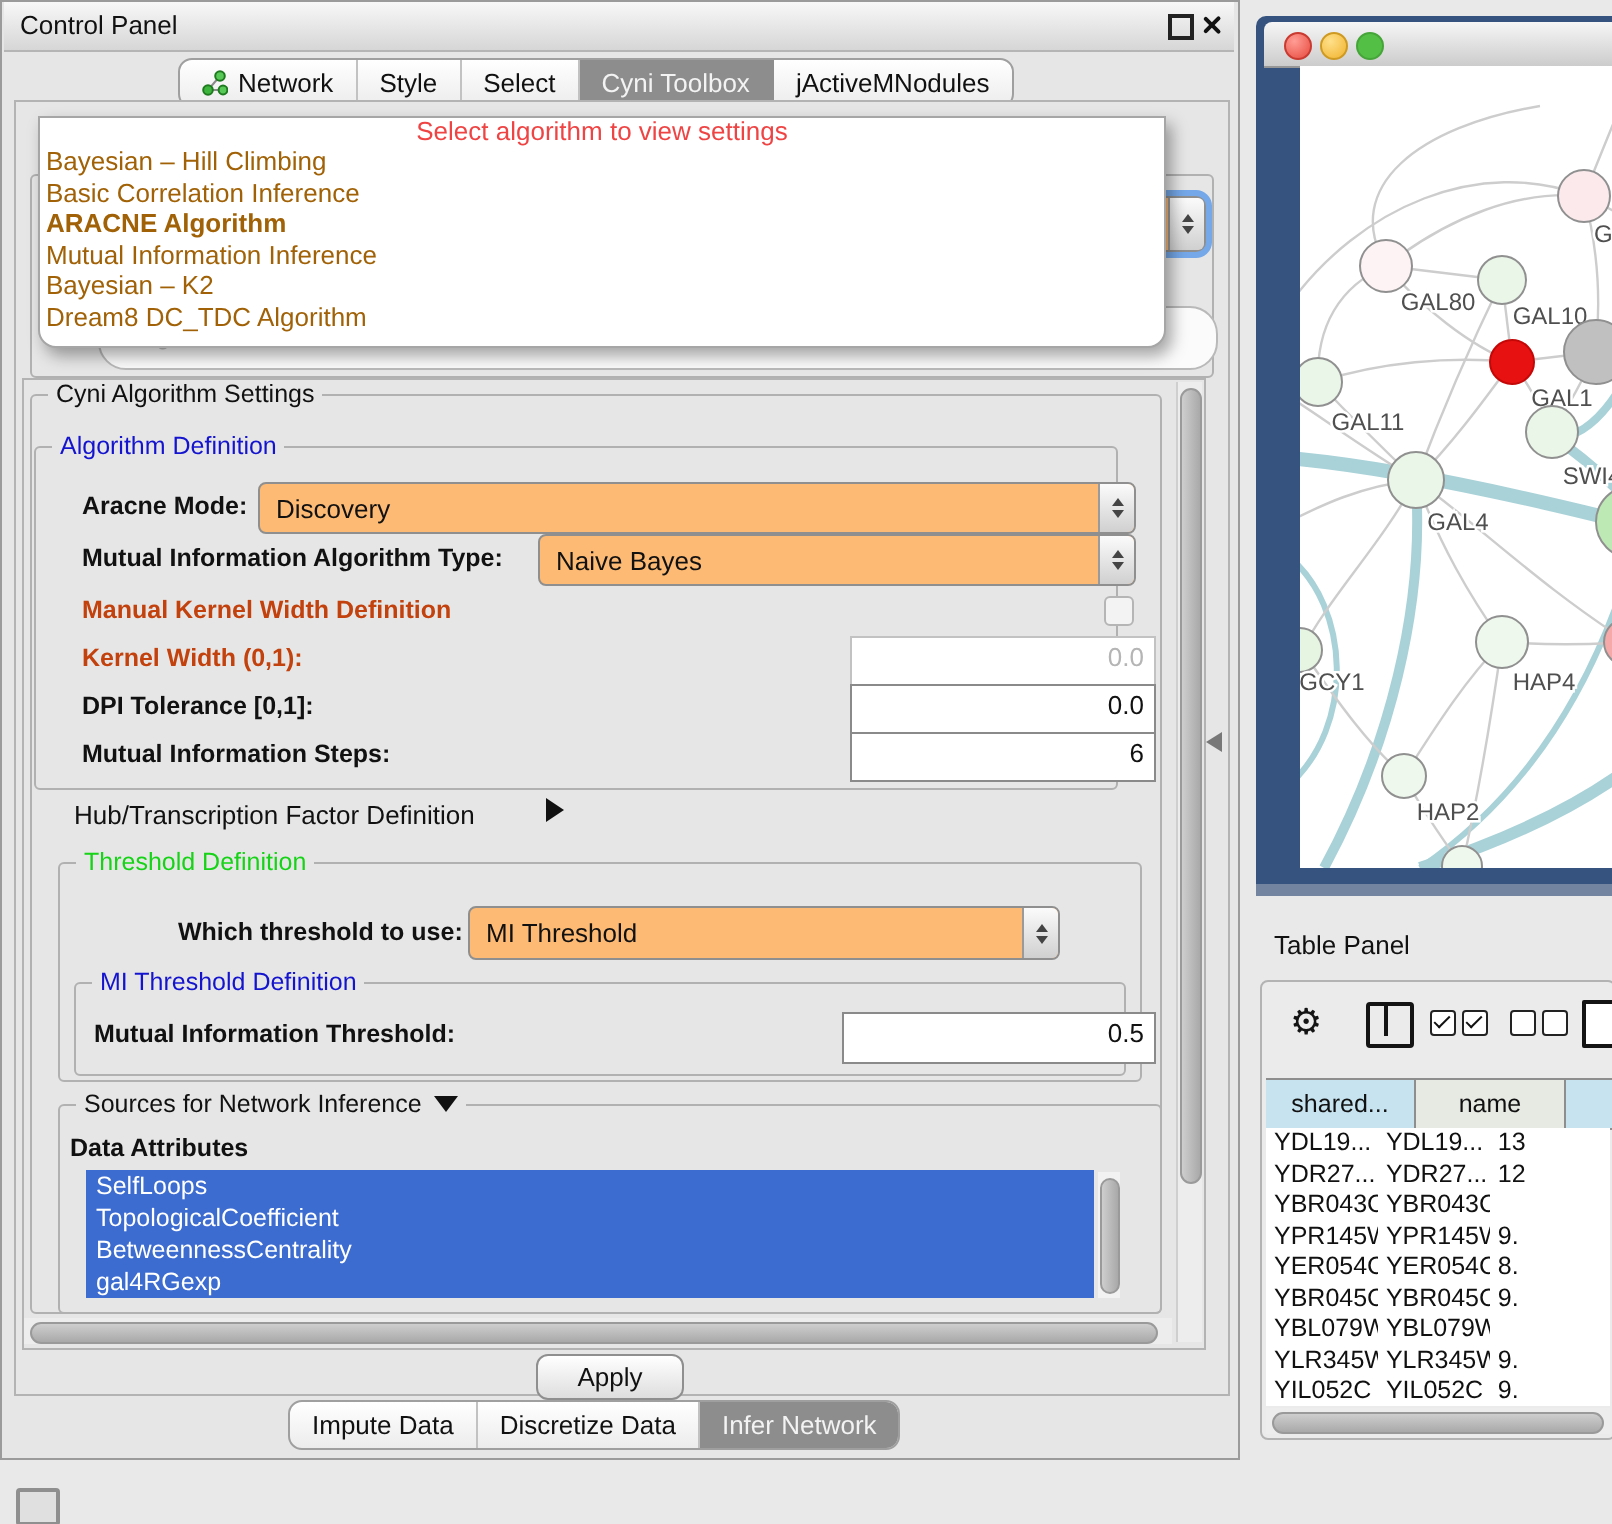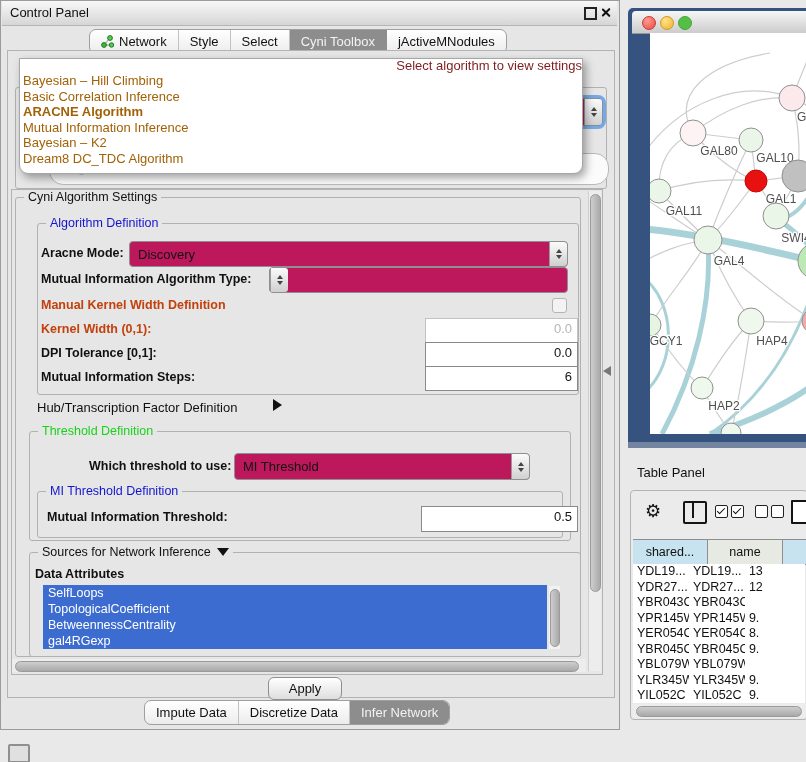--- a/index.html
+++ b/index.html
@@ -24,37 +24,37 @@
   
   #content{left:6px;top:49px;width:606px;height:646px;border:1px solid #b3b3b3;background:#e6e6e6;}
   
   .grp{position:absolute;border:1px solid #b1b1b1;border-radius:3px;}
   .grp>.gt{position:absolute;top:-8px;left:8px;background:#e6e6e6;padding:0 4px;font-size:12.5px;color:#111;white-space:nowrap;display:flex;align-items:center;gap:6px;}
   .gt.blue{color:#1414cf;} .gt.green{color:#17d317;}
   .lbl{position:absolute;font-size:12.5px;font-weight:bold;white-space:nowrap;color:#111;}
   .lbl.dis{color:#c2410c;}
   .plain{font-weight:normal;}
   
-  .combo{position:absolute;background:#be185d;border:1px solid #8f8f8f;border-radius:4px;display:flex;align-items:center;font-size:13px;}
+  .combo{position:absolute;background:#fdba74;border:1px solid #8f8f8f;border-radius:4px;display:flex;align-items:center;font-size:13px;}
   .combo .val{flex:1;padding-left:8px;white-space:nowrap;overflow:hidden;}
   .combo .stepper{width:17px;align-self:stretch;background:linear-gradient(#fbfbfb,#d0d0d0);
                   border-left:1px solid #9a9a9a;border-radius:0 3px 3px 0;
                   display:flex;flex-direction:column;align-items:center;justify-content:center;gap:2px;}
   .tri-up{width:0;height:0;border-left:3.5px solid transparent;border-right:3.5px solid transparent;border-bottom:4.5px solid #444;}
   .tri-dn{width:0;height:0;border-left:3.5px solid transparent;border-right:3.5px solid transparent;border-top:4.5px solid #444;}
   .arr-right{display:inline-block;width:0;height:0;border-top:6px solid transparent;border-bottom:6px solid transparent;border-left:9px solid #111;}
   .arr-down{display:inline-block;width:0;height:0;border-left:6px solid transparent;border-right:6px solid transparent;border-top:9px solid #111;}
   
   .field{position:absolute;background:#fff;border:1px solid #8a8a8a;font-size:13px;text-align:right;padding:2px 5px 0 5px;}
   .field.disabled{border-color:#c2c2c2;color:#b5b5b5;}
   .checkbox{position:absolute;width:13px;height:13px;border:1px solid #b5b5b5;border-radius:3px;background:#f3f3f3;}
   
   #algo-popup{left:18px;top:57px;width:562px;height:114px;background:#fff;border:1px solid #a6a6a6;
               border-radius:0 0 9px 9px;box-shadow:3px 4px 8px rgba(0,0,0,.35);z-index:6;overflow:hidden;}
-  #algo-popup .ph{height:14px;line-height:14px;text-align:right;color:#7f1d1d;font-size:13px;}
+  #algo-popup .ph{height:14px;line-height:14px;text-align:center;color:#ef4444;font-size:13px;}
   .algo-item{height:15.5px;line-height:15.5px;padding-left:3px;font-size:13px;color:#a16207;}
   .algo-item.bold{font-weight:bold;}
   
   .thumb{position:absolute;background:linear-gradient(90deg,#cecece,#a9a9a9);border:1px solid #9a9a9a;border-radius:6px;}
   .thumb-h{background:linear-gradient(#cecece,#a9a9a9);}
   
   .attr-item{height:16px;line-height:16px;background:#3d6cd1;color:#fff;font-size:12.5px;padding-left:5px;white-space:nowrap;overflow:hidden;}
   
   .btn{position:absolute;background:linear-gradient(#ffffff,#dedede);border:1px solid #8f8f8f;border-radius:6px;
        font-size:13px;text-align:center;}
@@ -150,33 +150,34 @@
     <span class="thumb" style="left:1px;top:3px;width:9px;height:396px;"></span>
   </div>
   <div class="abs" style="left:11px;top:658px;width:574px;height:13px;background:#ededed;">
     <span class="thumb thumb-h" style="left:3px;top:2px;width:562px;height:9px;"></span>
   </div>
 
   <div class="grp" style="left:14px;top:196px;width:564px;height:458px;">
     <span class="gt">Cyni Algorithm Settings</span>
   </div>
 
-  <div class="grp" style="left:36px;top:222px;width:540px;height:170px;">
+  <div class="grp" style="left:16px;top:222px;width:540px;height:170px;">
     <span class="gt blue">Algorithm Definition</span>
   </div>
   <span class="lbl" style="left:40px;top:245px;">Aracne Mode:</span>
   <div class="combo" style="left:128px;top:240px;width:437px;height:24px;">
     <span class="val">Discovery</span>
     <span class="stepper">
         <span class="tri-up"></span>
         <span class="tri-dn"></span>
       </span>
   </div>
   <span class="lbl" style="left:40px;top:271px;">Mutual Information Algorithm Type:</span>
   <div class="combo" style="left:268px;top:266px;width:297px;height:24px;">
+    <span class="val">Naive Bayes</span>
     <span class="stepper">
         <span class="tri-up"></span>
         <span class="tri-dn"></span>
       </span>
   </div>
   <span class="lbl dis" style="left:40px;top:297px;">Manual Kernel Width Definition</span>
   <span class="checkbox" style="left:551px;top:297px;"></span>
   <span class="lbl dis" style="left:40px;top:321px;">Kernel Width (0,1):</span>
   <div class="field disabled" style="left:424px;top:317px;width:141px;height:21px;">
     <span>0.0</span>

